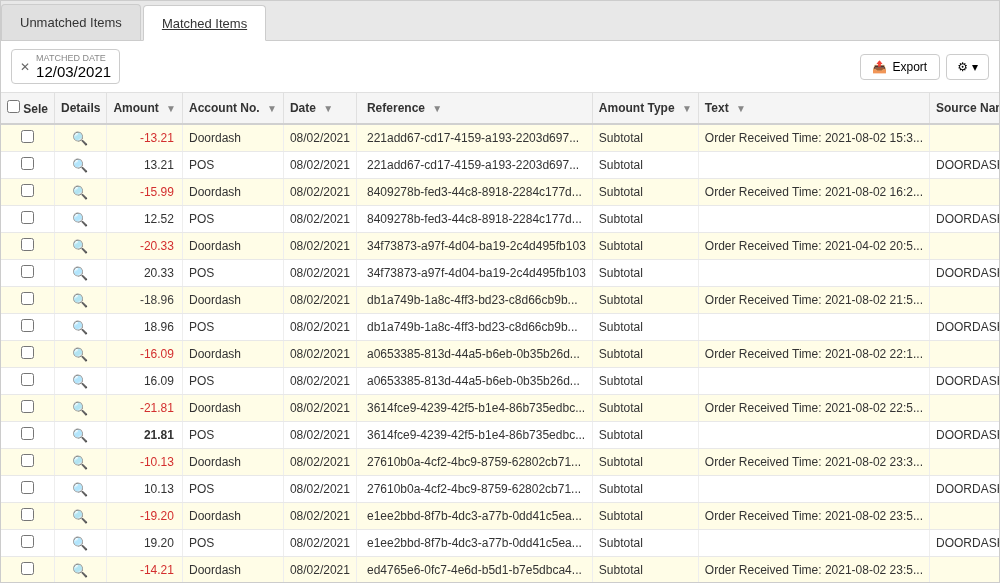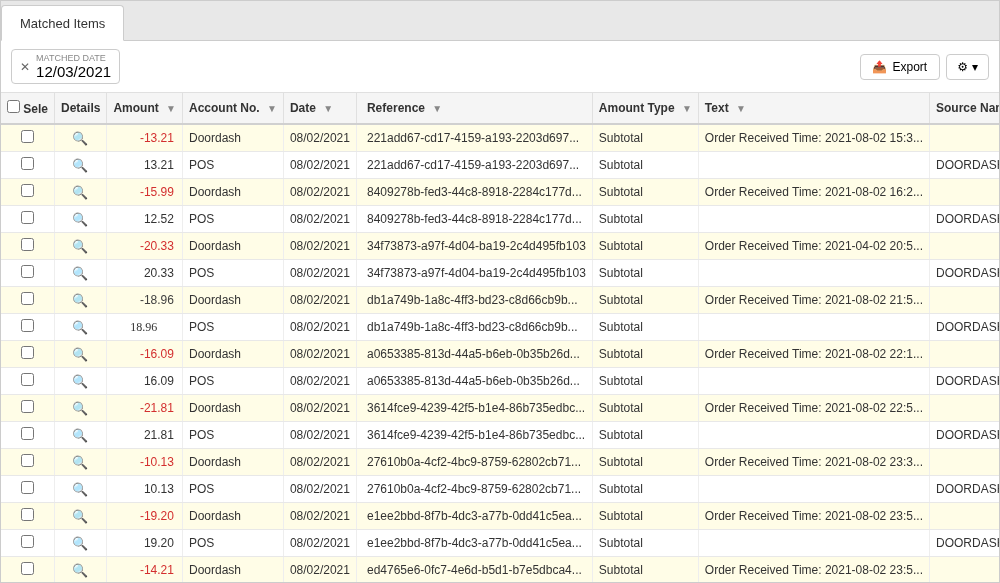--- a/index.html
+++ b/index.html
@@ -3,21 +3,21 @@
   <meta charset="utf-8">
   <style>
     * { box-sizing: border-box; margin: 0; padding: 0; }
     body { font-family: -apple-system, BlinkMacSystemFont, 'Segoe UI', sans-serif; font-size: 12px; background: #f0f0f0; }
 
     .app-container { width: 1000px; height: 583px; background: #fff; border: 1px solid #ccc; display: flex; flex-direction: column; overflow: hidden; }
 
     
     .tab-bar { display: flex; background: #e8e8e8; border-bottom: 1px solid #ccc; height: 40px; align-items: flex-end; }
     .tab { padding: 8px 18px; cursor: pointer; font-size: 13px; border: 1px solid #ccc; border-bottom: none; background: #e0e0e0; color: #333; margin-right: 2px; border-radius: 4px 4px 0 0; height: 36px; display: flex; align-items: center; }
-    .tab.active { background: #fff; font-weight: 500; border-bottom: 1px solid #fff; margin-bottom: -1px; }
+    .tab.active { background: #fff; font-weight: 500; border-bottom: 1px solid #fff; margin-bottom: -1px; text-decoration: underline; }
 
     
     .toolbar { display: flex; align-items: center; padding: 8px 10px; border-bottom: 1px solid #e0e0e0; background: #fff; gap: 10px; justify-content: space-between; }
     .toolbar-left { display: flex; align-items: center; gap: 8px; }
     .matched-date-badge { display: flex; align-items: center; border: 1px solid #ccc; border-radius: 4px; padding: 3px 8px; font-size: 11px; background: #fff; gap: 6px; }
     .matched-date-badge .label { font-size: 9px; color: #888; text-transform: uppercase; display: block; }
     .matched-date-badge .value { font-size: 15px; font-weight: 500; }
     .close-x { color: #666; cursor: pointer; font-size: 12px; }
     .toolbar-right { display: flex; gap: 6px; }
     .export-btn { background: #fff; border: 1px solid #ccc; border-radius: 4px; padding: 5px 12px; cursor: pointer; font-size: 12px; display: flex; align-items: center; gap: 5px; }
@@ -49,20 +49,23 @@
 
     .search-icon { color: #5c8db5; cursor: pointer; font-size: 13px; }
     input[type="checkbox"] { cursor: pointer; }
   </style>
 </head>
 <body>
 
 <div class="app-container">
 
   <div class="tab-bar">
+    <div class="tab">
+      <span>Unmatched Items</span>
+    </div>
     <div class="tab active">
       <span>Matched Items</span>
     </div>
   </div>
 
   <div class="toolbar">
     <div class="toolbar-left">
       <div class="matched-date-badge">
         <span class="close-x">✕</span>
         <div>
@@ -243,21 +246,21 @@
     <td class="text-col">Order Received Time: 2021-08-02 21:5...</td>
     <td class="source-col"></td>
   </tr>
           <tr class="normal-row">
     <td class="select-col">
       <input type="checkbox" style="">
     </td>
     <td class="details-col">
       <span class="search-icon">🔍</span>
     </td>
-    <td class="amount-col amount-cell" style="text-align:center; color: #333; font-family: Liberation Serif, serif;">
+    <td class="amount-col amount-cell" style="text-align:right; color: #333;">
       18.96
     </td>
     <td class="account-col">POS</td>
     <td class="date-col">08/02/2021</td>
     <td class="ref-col">db1a749b-1a8c-4ff3-bd23-c8d66cb9b...</td>
     <td class="type-col">Subtotal</td>
     <td class="text-col"></td>
     <td class="source-col">DOORDASH</td>
   </tr>
           <tr class="matched-row">
@@ -311,21 +314,21 @@
     <td class="text-col">Order Received Time: 2021-08-02 22:5...</td>
     <td class="source-col"></td>
   </tr>
           <tr class="normal-row">
     <td class="select-col">
       <input type="checkbox" style="">
     </td>
     <td class="details-col">
       <span class="search-icon">🔍</span>
     </td>
-    <td class="amount-col amount-cell" style="text-align:right; color: #333;">
+    <td class="amount-col amount-cell" style="text-align:right; color: #333; font-weight: bold;">
       21.81
     </td>
     <td class="account-col">POS</td>
     <td class="date-col">08/02/2021</td>
     <td class="ref-col">3614fce9-4239-42f5-b1e4-86b735edbc...</td>
     <td class="type-col">Subtotal</td>
     <td class="text-col"></td>
     <td class="source-col">DOORDASH</td>
   </tr>
           <tr class="matched-row">

